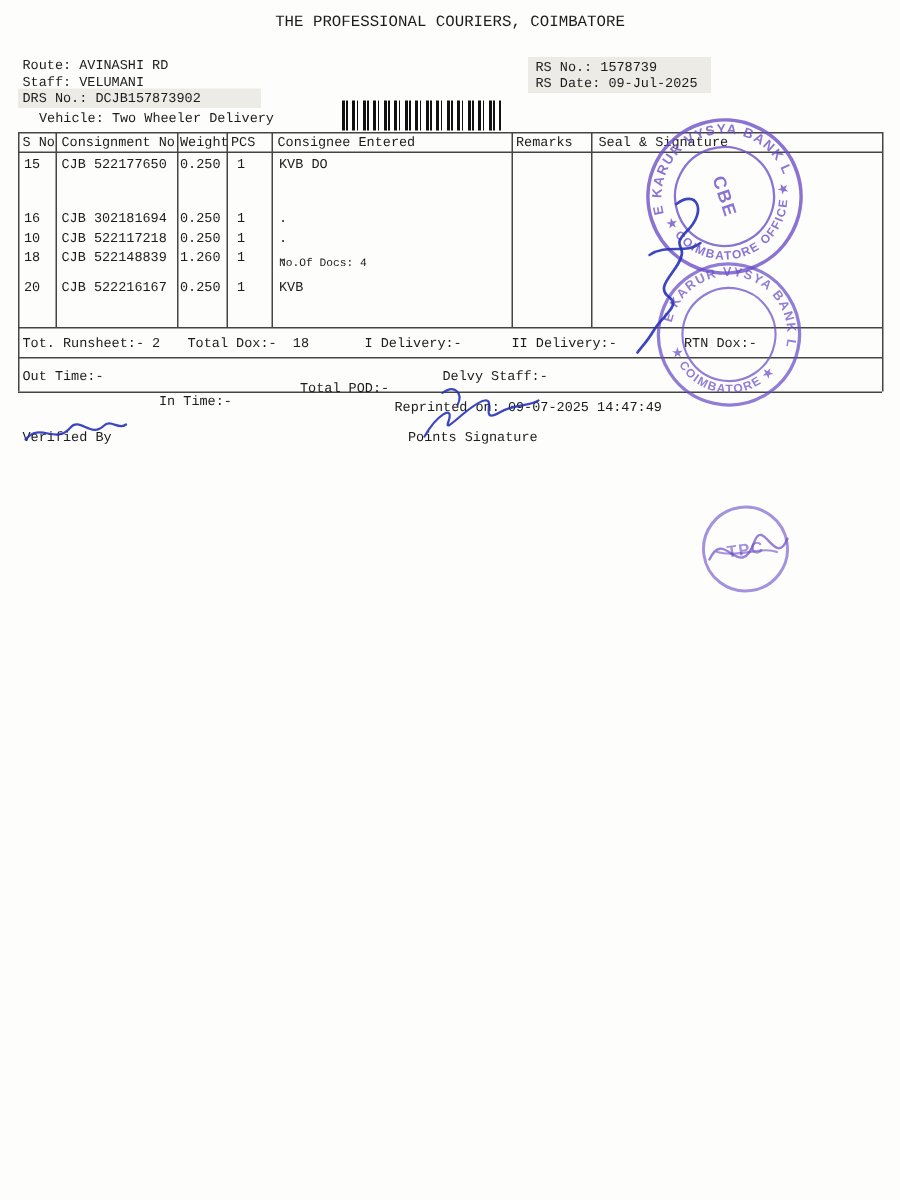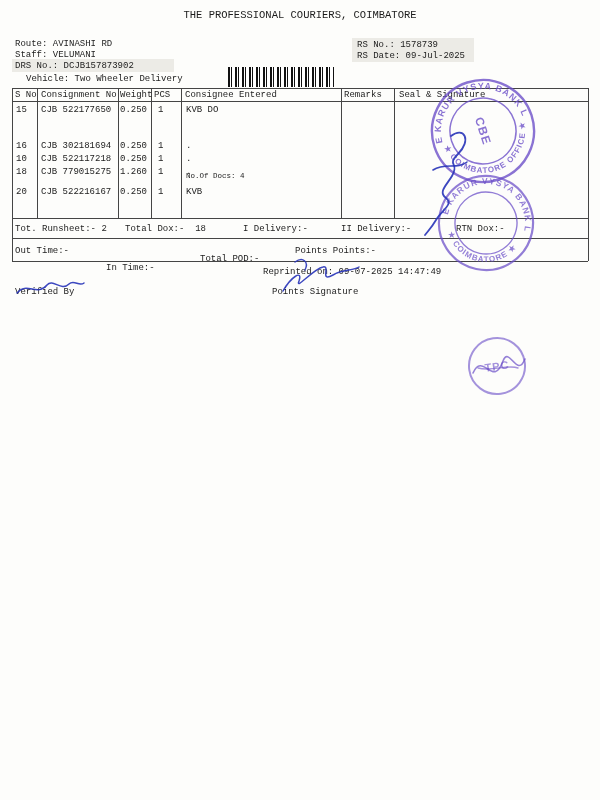--- a/index.html
+++ b/index.html
@@ -75,21 +75,21 @@
   <div class="abs fs9" style="left:158px;top:141px">1</div>
   <div class="abs fs9" style="left:186px;top:141px">.</div>
 
   <div class="abs fs9" style="left:16px;top:154px">10</div>
   <div class="abs fs9" style="left:41px;top:154px">CJB 522117218</div>
   <div class="abs fs9" style="left:120px;top:154px">0.250</div>
   <div class="abs fs9" style="left:158px;top:154px">1</div>
   <div class="abs fs9" style="left:186px;top:154px">.</div>
 
   <div class="abs fs9" style="left:16px;top:167px">18</div>
-  <div class="abs fs9" style="left:41px;top:167px">CJB 779015275</div>
+  <div class="abs fs9" style="left:41px;top:167px">CJB 522148839</div>
   <div class="abs fs9" style="left:120px;top:167px">1.260</div>
   <div class="abs fs9" style="left:158px;top:167px">1</div>
   <div class="abs fs9" style="left:186px;top:167px">.</div>
 
   <div class="abs fs75" style="left:186px;top:172px">No.Of Docs: 4</div>
 
   <div class="abs fs9" style="left:16px;top:187px">20</div>
   <div class="abs fs9" style="left:41px;top:187px">CJB 522216167</div>
   <div class="abs fs9" style="left:120px;top:187px">0.250</div>
   <div class="abs fs9" style="left:158px;top:187px">1</div>
@@ -97,21 +97,21 @@
 
   <div class="abs fs9" style="left:15px;top:224px">Tot. Runsheet:- 2</div>
   <div class="abs fs9" style="left:125px;top:224px">Total Dox:-  18</div>
   <div class="abs fs9" style="left:243px;top:224px">I Delivery:-</div>
   <div class="abs fs9" style="left:341px;top:224px">II Delivery:-</div>
   <div class="abs fs9" style="left:456px;top:224px">RTN Dox:-</div>
 
   <div class="abs fs9" style="left:15px;top:246px">Out Time:-</div>
   <div class="abs fs9" style="left:106px;top:263px">In Time:-</div>
   <div class="abs fs9" style="left:200px;top:254px">Total POD:-</div>
-  <div class="abs fs9" style="left:295px;top:246px">Points Points:-</div>
+  <div class="abs fs9" style="left:295px;top:246px">Delvy Staff:-</div>
 
   <div class="abs fs9" style="left:263px;top:267px">Reprinted on: 09-07-2025 14:47:49</div>
   <div class="abs fs9" style="left:15px;top:287px">Verified By</div>
   <div class="abs fs9" style="left:272px;top:287px">Points Signature</div>
 
   <svg class="overlay" width="600" height="800" viewBox="0 0 600 800">
 
     <g transform="translate(483,131) rotate(-18)" opacity="0.78">
       <circle r="51" fill="none" stroke-width="2.4" stroke="#6a4dc8"></circle>
       <circle r="33" fill="none" stroke-width="1.5" stroke="#6a4dc8"></circle>

